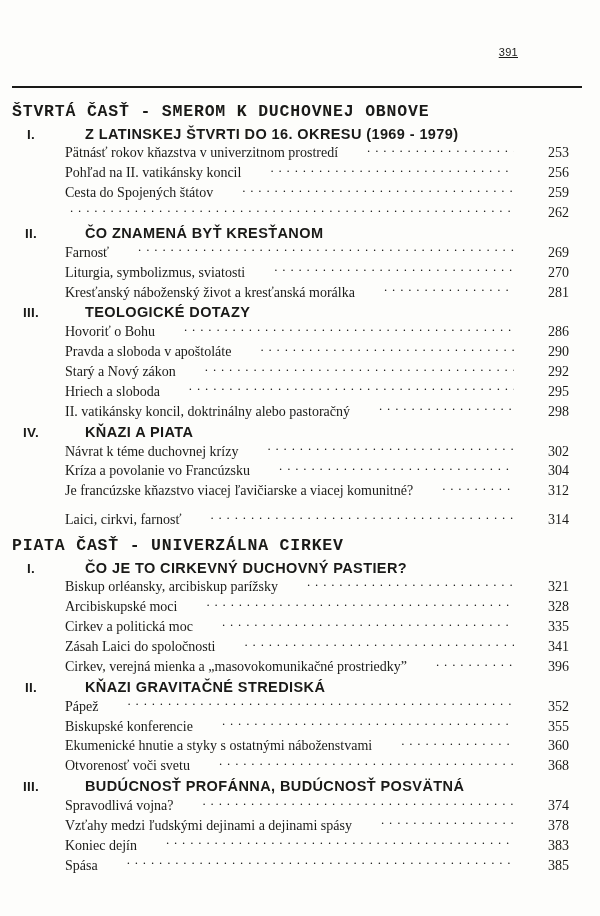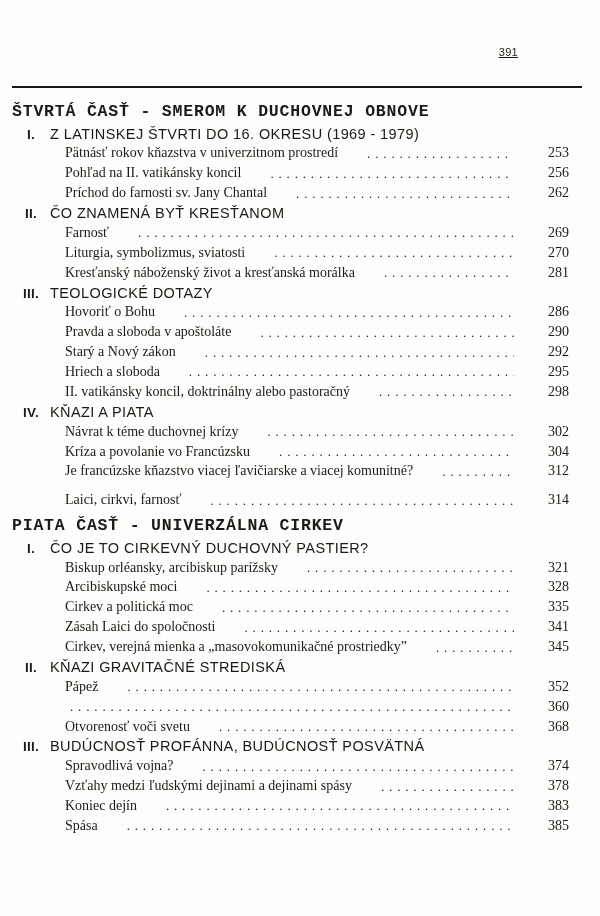--- a/index.html
+++ b/index.html
@@ -63,27 +63,28 @@
     flex: 0 0 38px;
     text-align: center;
     font-family: "Liberation Sans", sans-serif;
     font-size: 13.5px;
     font-weight: bold;
     letter-spacing: 0.3px;
   }
   .chapter-title {
     font-family: "Liberation Sans", sans-serif;
     font-size: 14.5px;
-    font-weight: normal;
+    font-weight: bold;
     letter-spacing: 0.4px;
     line-height: 1.3;
+    margin-left: 35px;
   }
   .entry {
     display: flex;
-    align-items: flex-end;
+    align-items: flex-start;
     padding-left: 53px;
     font-size: 14px;
     line-height: 1.42;
     gap: 24px;
   }
   .entry-title {
     white-space: nowrap;
   }
   .leader {
     flex: 1 1 auto;
@@ -132,21 +133,25 @@
       <span class="entry-title">Pätnásť rokov kňazstva v univerzitnom prostredí</span>
       <span class="leader"></span>
       <span class="entry-page">253</span>
     </div>
     <div class="entry">
       <span class="entry-title">Pohľad na II. vatikánsky koncil</span>
       <span class="leader"></span>
       <span class="entry-page">256</span>
     </div>
     <div class="entry">
-      <span class="entry-title">Príchod do farnosti sv. Jany Chantal</span>
+      <span class="entry-title">Cesta do Spojených štátov</span>
+      <span class="leader"></span>
+      <span class="entry-page">259</span>
+    </div>
+    <div class="entry">
       <span class="leader"></span>
       <span class="entry-page">262</span>
     </div>
 
     <div class="chapter">
       <span class="chapter-num">II.</span>
       <span class="chapter-title">ČO ZNAMENÁ BYŤ KRESŤANOM</span>
     </div>
     <div class="entry">
       <span class="entry-title">Farnosť</span>
@@ -242,33 +247,39 @@
       <span class="entry-page">335</span>
     </div>
     <div class="entry">
       <span class="entry-title">Zásah Laici do spoločnosti</span>
       <span class="leader"></span>
       <span class="entry-page">341</span>
     </div>
     <div class="entry">
       <span class="entry-title">Cirkev, verejná mienka a „masovokomunikačné prostriedky”</span>
       <span class="leader"></span>
-      <span class="entry-page">345</span>
+      <span class="entry-page">396</span>
     </div>
 
     <div class="chapter">
       <span class="chapter-num">II.</span>
       <span class="chapter-title">KŇAZI GRAVITAČNÉ STREDISKÁ</span>
     </div>
     <div class="entry">
       <span class="entry-title">Pápež</span>
       <span class="leader"></span>
       <span class="entry-page">352</span>
     </div>
     <div class="entry">
+      <span class="entry-title">Biskupské konferencie</span>
+      <span class="leader"></span>
+      <span class="entry-page">355</span>
+    </div>
+    <div class="entry">
+      <span class="entry-title">Ekumenické hnutie a styky s ostatnými náboženstvami</span>
       <span class="leader"></span>
       <span class="entry-page">360</span>
     </div>
     <div class="entry">
       <span class="entry-title">Otvorenosť voči svetu</span>
       <span class="leader"></span>
       <span class="entry-page">368</span>
     </div>
 
     <div class="chapter">

